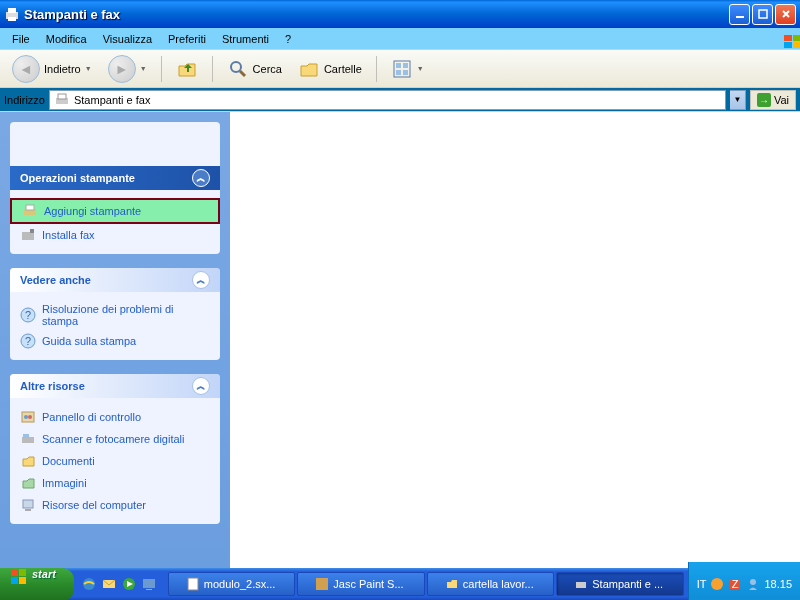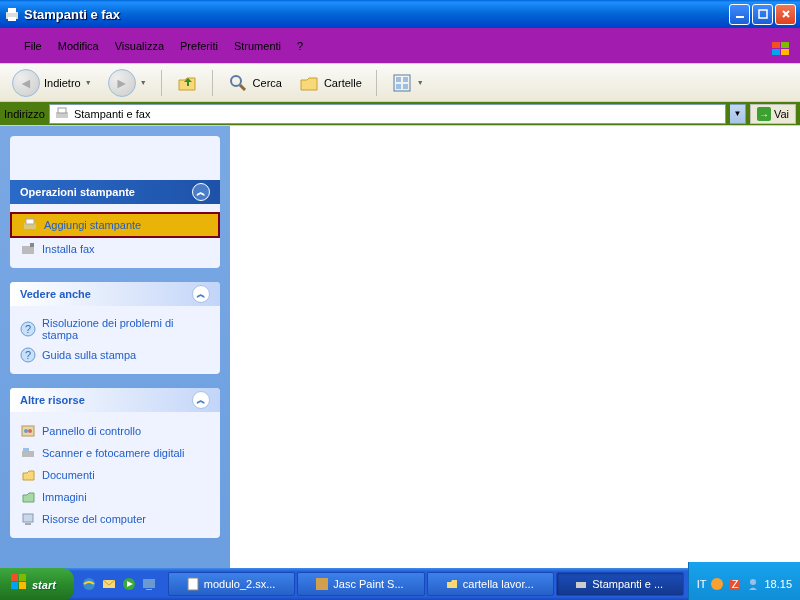--- a/index.html
+++ b/index.html
@@ -9,59 +9,59 @@
 .titlebar { height: 28px; background: linear-gradient(to bottom, #0066d5 0%, #1f8eff 8%, #0066d5 50%, #003fc8 100%); display: flex; align-items: center; padding: 0 4px; color: #fff; }
 .titlebar-icon { width: 16px; height: 16px; margin-right: 4px; display: inline-flex; align-items: center; justify-content: center; }
 .titlebar-text { flex: 1; font-weight: bold; font-size: 13px; text-shadow: 1px 1px 1px #003; }
 .win-btns { display: flex; gap: 2px; }
 .win-btn { width: 21px; height: 21px; border-radius: 3px; border: 1px solid #fff; display: flex; align-items: center; justify-content: center; color: #fff; font-weight: bold; }
 .win-btn.min { background: linear-gradient(to bottom, #3f8cff, #1a5fd5); }
 .win-btn.max { background: linear-gradient(to bottom, #3f8cff, #1a5fd5); }
 .win-btn.close { background: linear-gradient(to bottom, #f07854, #e04020); }
 
 
-.menubar { height: 36px; background: #a21caf; border-bottom: 1px solid #d4d0c8; display: flex; align-items: center; padding: 0 16px; }
+.menubar { height: 22px; background: #7dd3fc; border-bottom: 1px solid #d4d0c8; display: flex; align-items: center; padding: 0 4px; }
 .menubar span { padding: 3px 8px; cursor: default; }
 .menubar .flag { margin-left: auto; width: 22px; height: 18px; }
 
 
 .toolbar { height: 38px; background: linear-gradient(to bottom, #fafaf7, #ece9d8); border-bottom: 1px solid #d4d0c8; display: flex; align-items: center; padding: 0 6px; gap: 4px; }
 .tool-btn { display: flex; align-items: center; gap: 4px; padding: 4px 6px; border-radius: 3px; cursor: default; }
 .nav-circle { width: 28px; height: 28px; border-radius: 50%; background: radial-gradient(circle at 30% 30%, #d0e8ff, #7fb8e8); border: 1px solid #9abcdd; display: flex; align-items: center; justify-content: center; color: #fff; font-size: 14px; }
 .nav-circle.disabled { background: radial-gradient(circle at 30% 30%, #eee, #ccc); color: #aaa; }
 .tool-sep { width: 1px; height: 26px; background: #c0c0b8; margin: 0 4px; }
 .dropdown-arrow { font-size: 7px; color: #666; }
 
 
-.addressbar { height: 24px; background: #4d7c0f; border-bottom: 1px solid #d4d0c8; display: flex; align-items: center; padding: 0 4px; gap: 4px; }
+.addressbar { height: 24px; background: #0369a1; border-bottom: 1px solid #d4d0c8; display: flex; align-items: center; padding: 0 4px; gap: 4px; }
 .addr-input { flex: 1; height: 20px; background: #fff; border: 1px solid #7f9db9; display: flex; align-items: center; padding: 0 4px; }
 .addr-dd { width: 16px; height: 20px; background: linear-gradient(to bottom, #c2d8f2, #a8c4e8); border: 1px solid #7f9db9; border-left: none; display: flex; align-items: center; justify-content: center; font-size: 8px; }
 .go-btn { height: 20px; padding: 0 6px; background: #ece9d8; display: flex; align-items: center; gap: 3px; border: 1px solid #c0c0b8; }
 .go-arrow { width: 14px; height: 14px; background: #3ea030; display: flex; align-items: center; justify-content: center; color: #fff; font-size: 10px; border-radius: 2px; }
 
 
 .main { display: flex; height: 456px; }
 .sidebar { width: 230px; background: linear-gradient(to bottom, #7aa8e4, #6b9edf); padding: 10px; overflow: hidden; }
 .content { flex: 1; background: #fff; }
 
 
 .panel { background: #eff3ff; border-radius: 4px; margin-bottom: 14px; overflow: hidden; }
 .panel-hdr { height: 24px; display: flex; align-items: center; padding: 0 10px; font-weight: bold; }
 .panel-hdr.blue { background: linear-gradient(to right, #fff, #c2d5f8); color: #215dc6; gap: 8px; }
 .panel-hdr.dark { background: linear-gradient(to right, #2a6ac8, #1e52a8); color: #fff; margin-top: 44px; }
 .panel-chevron { margin-left: auto; width: 18px; height: 18px; border-radius: 50%; background: #fff; border: 1px solid #a8c0e8; display: flex; align-items: center; justify-content: center; font-size: 9px; color: #4a7cc8; }
 .panel-hdr.dark .panel-chevron { background: #4a7cc8; border-color: #fff; color: #fff; }
 .panel-body { padding: 8px 10px; }
 .panel-item { display: flex; align-items: center; gap: 6px; padding: 3px 0; color: #215dc6; cursor: default; }
 .item-icon { width: 16px; height: 16px; flex-shrink: 0; display: flex; align-items: center; justify-content: center; }
-.highlighted { border: 2px solid #7a0015; background: #eab308; margin: 0 -10px; padding: 3px 10px; }
+.highlighted { border: 2px solid #7a0015; background: #86efac; margin: 0 -10px; padding: 3px 10px; }
 
 
 .taskbar { position: absolute; bottom: 0; left: 0; right: 0; height: 32px; background: linear-gradient(to bottom, #3f8ee8 0%, #245edb 10%, #245edb 90%, #1a48b8 100%); display: flex; align-items: center; }
-.start-btn { height: 33px; padding: 0 18px 10px 10px; background: linear-gradient(to bottom, #3fa83f 0%, #2a8a2a 50%, #1f701f 100%); border-radius: 0 12px 12px 0; color: #fff; font-weight: bold; font-style: italic; font-size: 16px; display: flex; align-items: flex-end; gap: 4px; text-shadow: 1px 1px 1px #063; }
+.start-btn { height: 33px; padding: 0 18px 10px 10px; background: linear-gradient(to bottom, #3fa83f 0%, #2a8a2a 50%, #1f701f 100%); border-radius: 0 12px 12px 0; color: #fff; font-weight: bold; font-style: italic; font-size: 16px; display: flex; align-items: flex-start; gap: 4px; text-shadow: 1px 1px 1px #063; }
 .ql { display: flex; gap: 2px; padding: 0 6px; }
 .ql-icon { width: 18px; height: 22px; display: flex; align-items: center; justify-content: center; }
 .task-items { display: flex; gap: 2px; flex: 1; padding: 0 4px; }
 .task-item { flex: 1; max-width: 150px; height: 24px; background: linear-gradient(to bottom, #3c81ea, #2660c8); border: 1px solid #1a48b8; border-radius: 2px; display: flex; align-items: center; padding: 0 17px; gap: 4px; color: #fff; overflow: hidden; white-space: nowrap; }
 .task-item.active { background: linear-gradient(to bottom, #1a4db8, #14388f); box-shadow: inset 1px 1px 2px rgba(0,0,0,0.3); }
 .tray { height: 44px; background: linear-gradient(to bottom, #17a3ec, #0f8ad4); display: flex; align-items: center; padding: 0 8px; gap: 4px; color: #fff; border-left: 1px solid #0a6cb8; }
 
 svg { display: block; }
 </style>
 </head>

